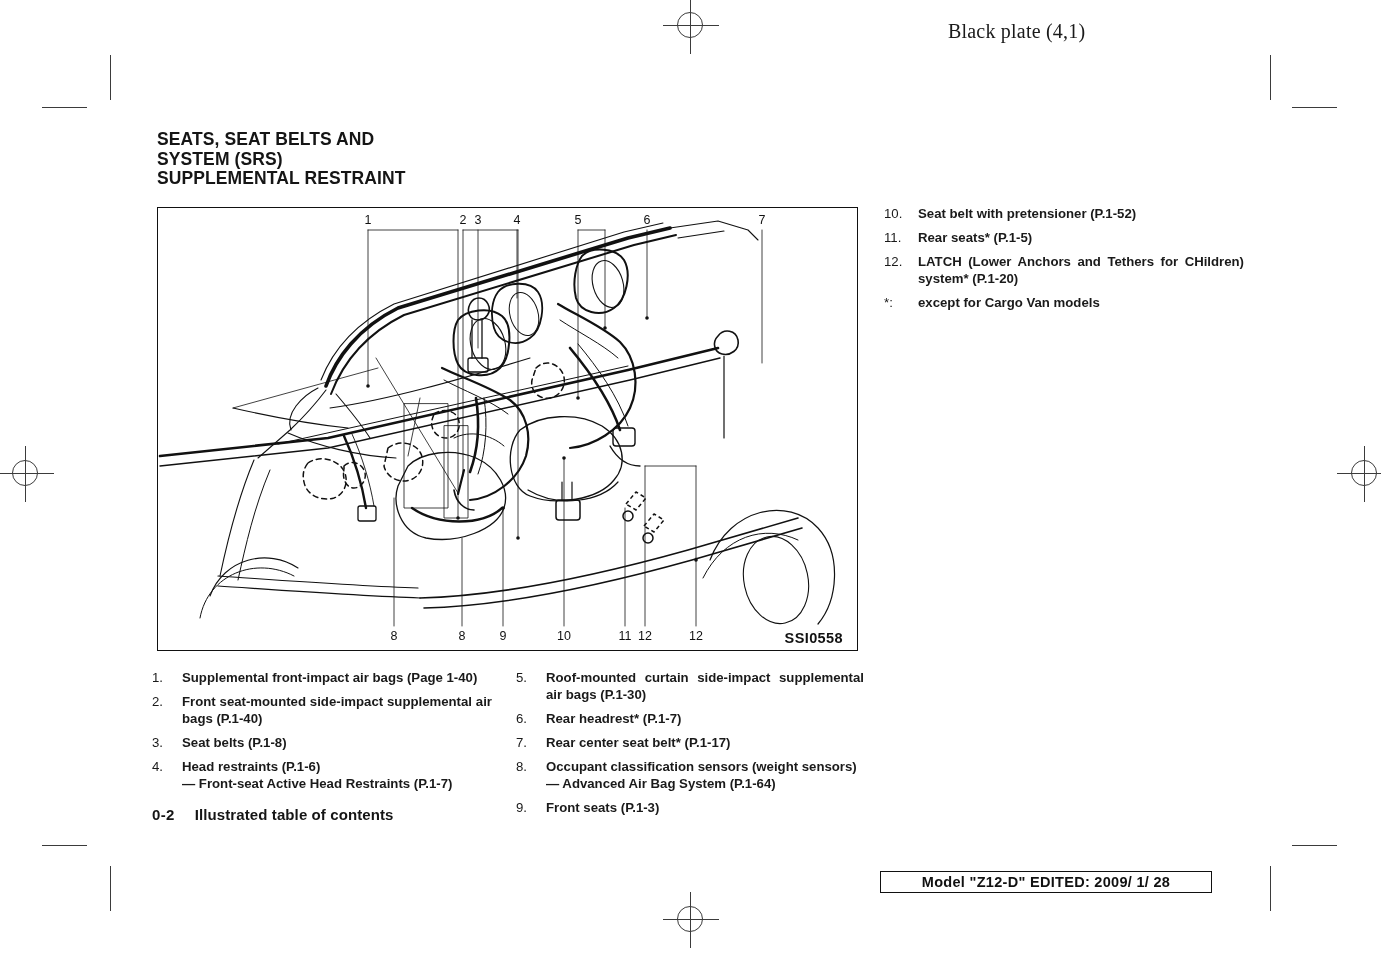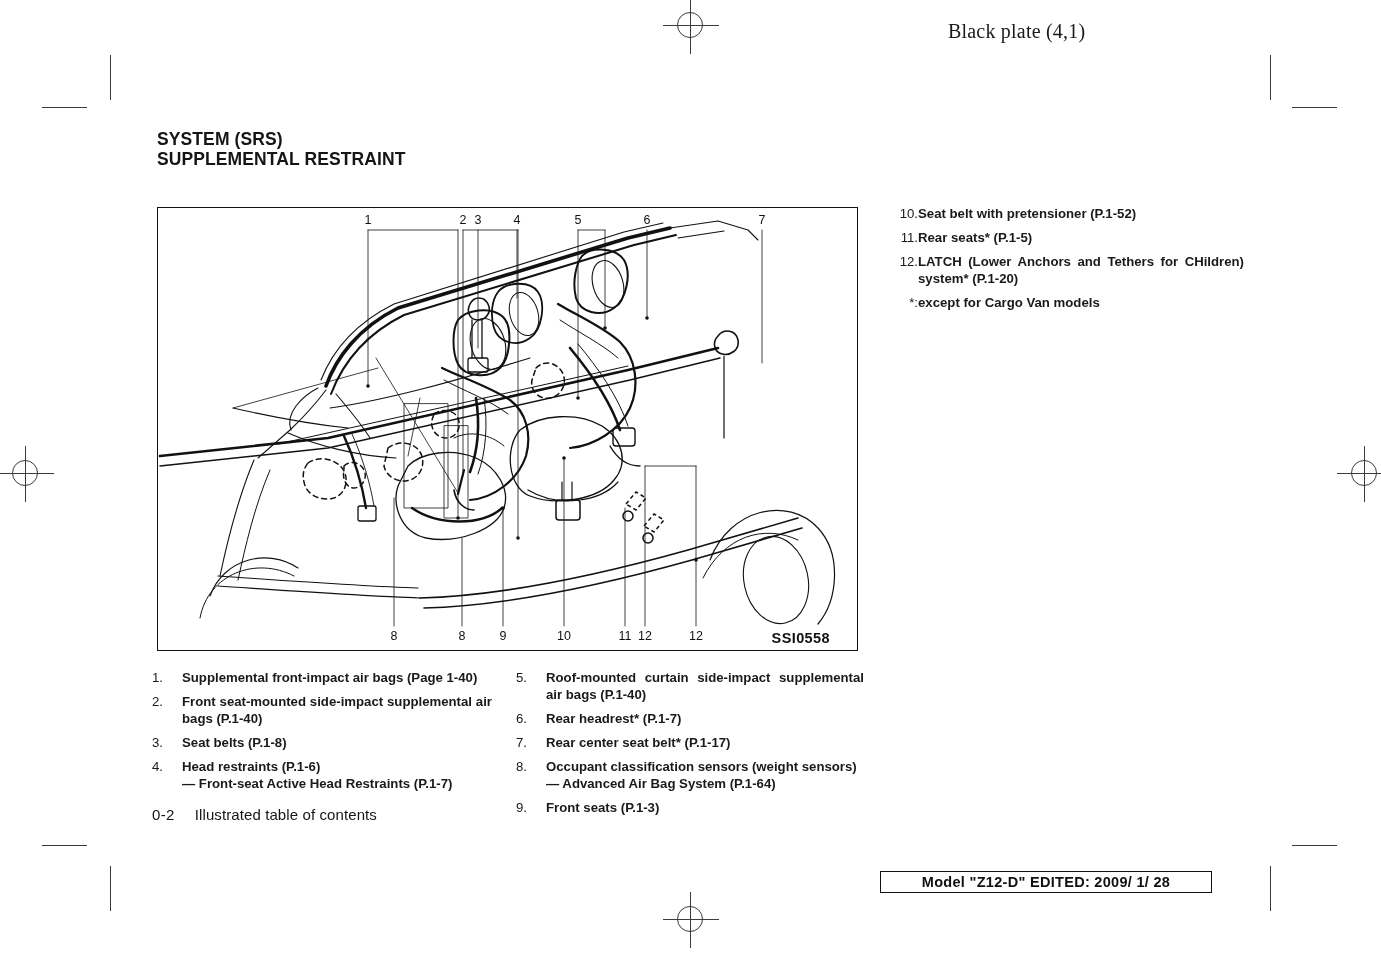--- a/index.html
+++ b/index.html
@@ -88,21 +88,21 @@
     top: 207px;
     width: 701px;
     height: 444px;
     border: 1.4px solid #111;
     box-sizing: border-box;
     background: #fff;
     overflow: hidden;
   }
   .figure-id {
     position: absolute;
-    right: 27px;
+    right: 14px;
     bottom: 4px;
     font-family: "Liberation Sans", sans-serif;
     font-size: 14.5px;
     font-weight: bold;
     letter-spacing: 0.4px;
     color: #111;
   }
   .callout {
     position: absolute;
     font-family: "Liberation Sans", sans-serif;
@@ -140,37 +140,37 @@
     text-align: justify;
     font-weight: bold;
   }
   .list .txt .sub {
     display: block;
   }
 
   #list-left  { left: 152px; top: 669px; width: 340px; }
   #list-right { left: 516px; top: 669px; width: 348px; }
   #list-top-right { left: 884px; top: 205px; width: 360px; }
-  #list-top-right .num { width: 34px; flex: 0 0 34px; text-align: right; }
+  #list-top-right .num { width: 34px; flex: 0 0 34px; }
 
   
   .footer-left {
     position: absolute;
     left: 152px;
     top: 806px;
     font-family: "Liberation Sans", sans-serif;
     font-size: 15px;
     color: #151515;
   }
   .footer-left .pg {
-    font-weight: normal;
+    font-weight: bold;
     letter-spacing: 0.3px;
   }
   .footer-left .sec {
-    font-weight: normal;
+    font-weight: bold;
     margin-left: 16px;
     letter-spacing: 0.1px;
   }
 
   .model-box {
     position: absolute;
     left: 880px;
     top: 871px;
     width: 332px;
     height: 22px;
@@ -216,20 +216,21 @@
 <div class="crop-v" style="left:1270px; top:55px;  height:45px;"></div>
 <div class="crop-h" style="left:1292px; top:107px; width:45px;"></div>
 <div class="crop-v" style="left:110px;  top:866px; height:45px;"></div>
 <div class="crop-h" style="left:42px;  top:845px; width:45px;"></div>
 <div class="crop-v" style="left:1270px; top:866px; height:45px;"></div>
 <div class="crop-h" style="left:1292px; top:845px; width:45px;"></div>
 
 <div class="plate-note">Black plate (4,1)</div>
 
 <div class="page-title">
+  <div>SEATS, SEAT BELTS AND</div>
   <div>SYSTEM (SRS)</div>
   <div>SUPPLEMENTAL RESTRAINT</div>
 </div>
 
 <div class="figure">
 
   <svg class="fig-svg" viewBox="0 0 699 442">
     <g fill="none" stroke="#111" stroke-width="0.9" stroke-linecap="round" stroke-linejoin="round">
 
       <path d="M210 22 L210 178" stroke-width="0.8"></path>
@@ -463,21 +464,21 @@
       <span>Head restraints (P.1-6)</span>
       <span class="sub">— Front-seat Active Head Restraints (P.1-7)</span>
     </div>
   </div>
 </div>
 
 <div class="list" id="list-right">
   <div class="row">
     <div class="num">5.</div>
     <div class="txt">
-      <span>Roof-mounted curtain side-impact supplemental air bags (P.1-40)</span>
+      <span>Roof-mounted curtain side-impact supplemental air bags (P.1-30)</span>
     </div>
   </div>
   <div class="row">
     <div class="num">6.</div>
     <div class="txt">
       <span>Rear headrest* (P.1-7)</span>
     </div>
   </div>
   <div class="row">
     <div class="num">7.</div>

